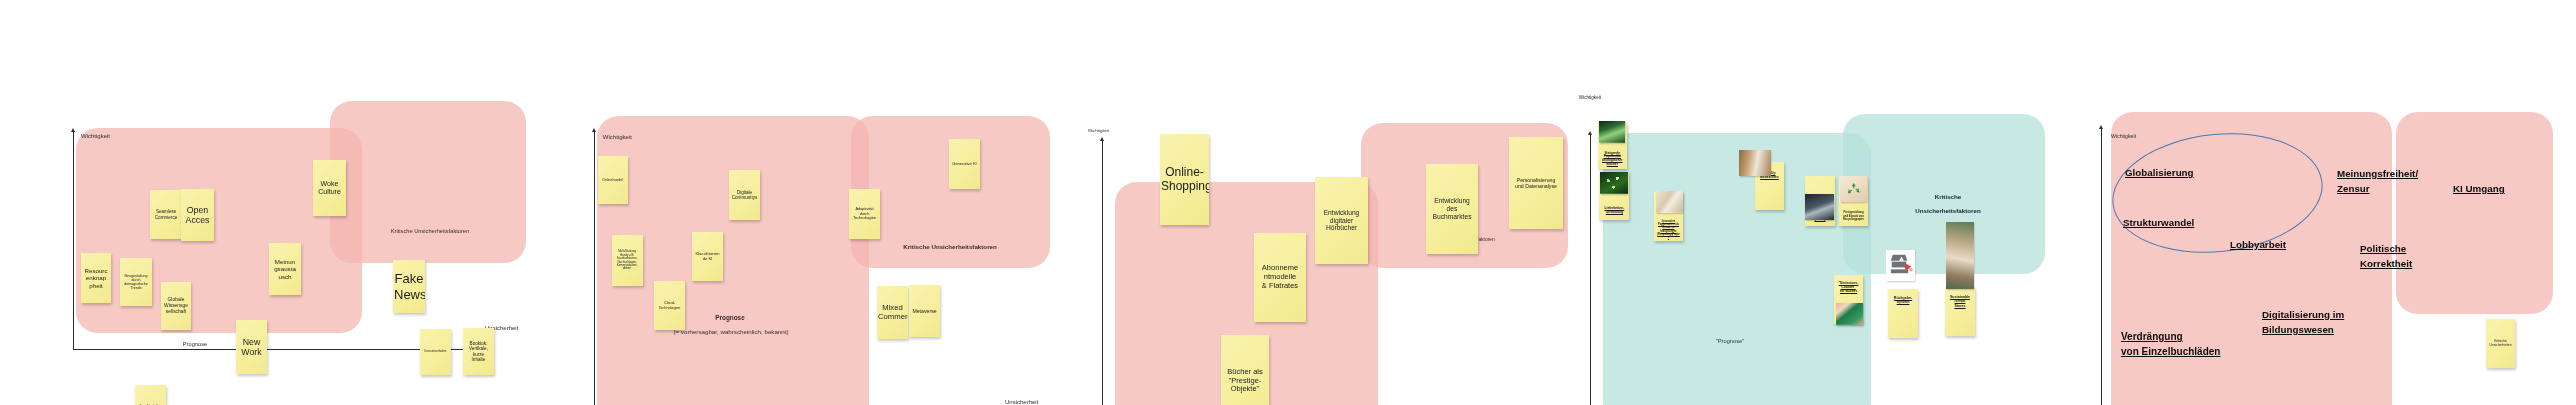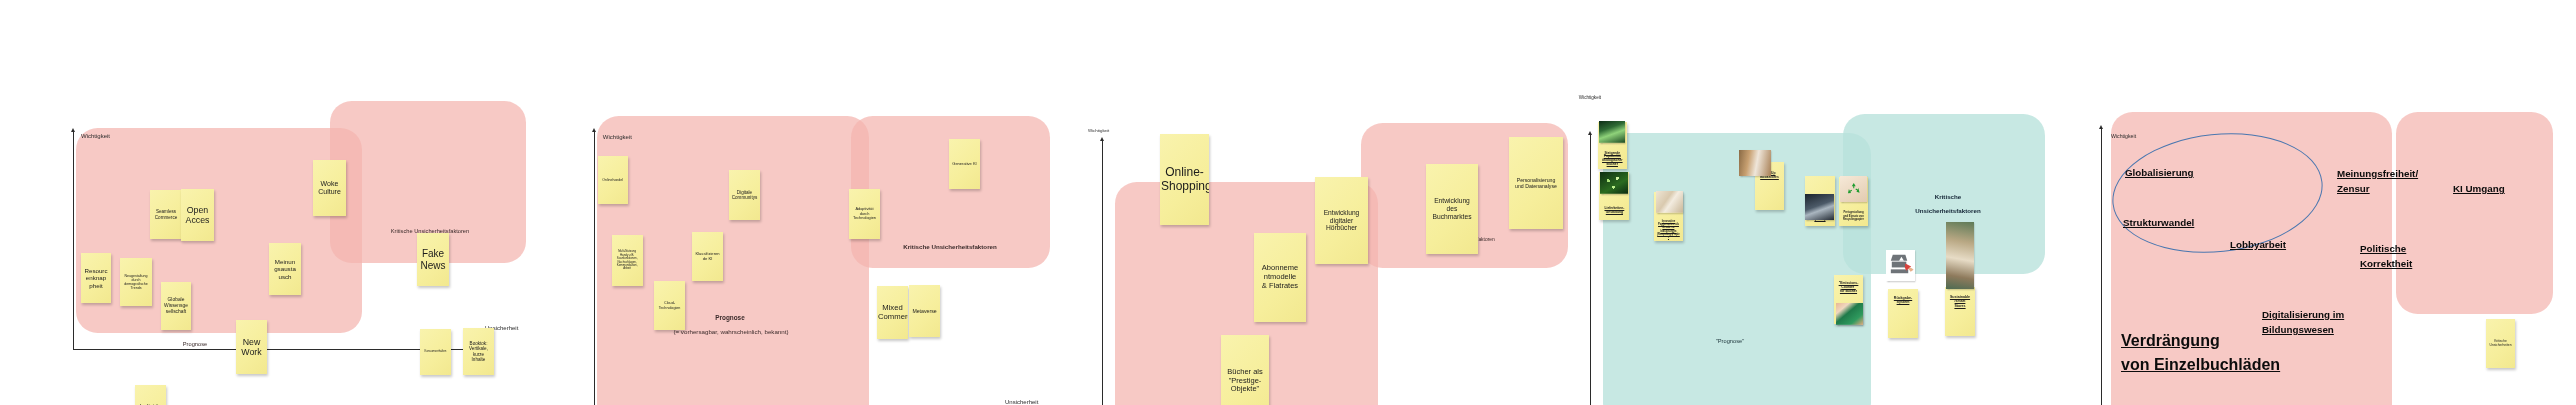--- a/index.html
+++ b/index.html
@@ -103,21 +103,21 @@
         </div>
     <div class="note" style="left:135px;top:385px;width:31px;height:55px;font-size:6.2px;">
           <span style="white-space:pre-line;">Individu
 alisierun
 g</span>
         </div>
     <div class="note" style="left:313px;top:160px;width:33px;height:56px;font-size:7px;">
           <span style="white-space:pre-line;">Woke
 Culture</span>
         </div>
-    <div class="note" style="left:393px;top:233px;width:32px;height:53px;font-size:10px;margin-left:24px;">
+    <div class="note" style="left:393px;top:260px;width:32px;height:53px;font-size:13px;">
           <span style="white-space:pre-line;">Fake
 News</span>
         </div>
     <div class="note" style="left:420px;top:329px;width:31px;height:46px;font-size:2.8px;">
           <span style="white-space:pre-line;">Konsumverhalten</span>
         </div>
     <div class="note" style="left:463px;top:328px;width:31px;height:47px;font-size:4.6px;">
           <span style="white-space:pre-line;">Booktok:
 Vertikale,
 kurze
@@ -339,21 +339,21 @@
     <div class="bigtext" style="left:38px;top:166px;font-size:9.8px;">Globalisierung</div>
     <div class="bigtext" style="left:36px;top:216px;font-size:9.8px;">Strukturwandel</div>
     <div class="bigtext" style="left:143px;top:238px;font-size:9.8px;">Lobbyarbeit</div>
     <div class="bigtext" style="left:250px;top:167px;font-size:9.8px;">Meinungsfreiheit/
 Zensur</div>
     <div class="bigtext" style="left:366px;top:182px;font-size:9.8px;">KI Umgang</div>
     <div class="bigtext" style="left:273px;top:242px;font-size:9.8px;">Politische
 Korrektheit</div>
     <div class="bigtext" style="left:175px;top:308px;font-size:9.8px;">Digitalisierung im
 Bildungswesen</div>
-    <div class="bigtext" style="left:34px;top:329px;font-size:16px;">Verdrängung
+    <div class="bigtext" style="left:34px;top:329px;font-size:10px;">Verdrängung
 von Einzelbuchläden</div>
 
     <div class="note" style="left:399px;top:319px;width:29px;height:49px;font-size:3.3px;">
           <span style="white-space:pre-line;">Kritische
 Unsicherheiten</span>
         </div>
   </div>
 </div>
 
 </div>

